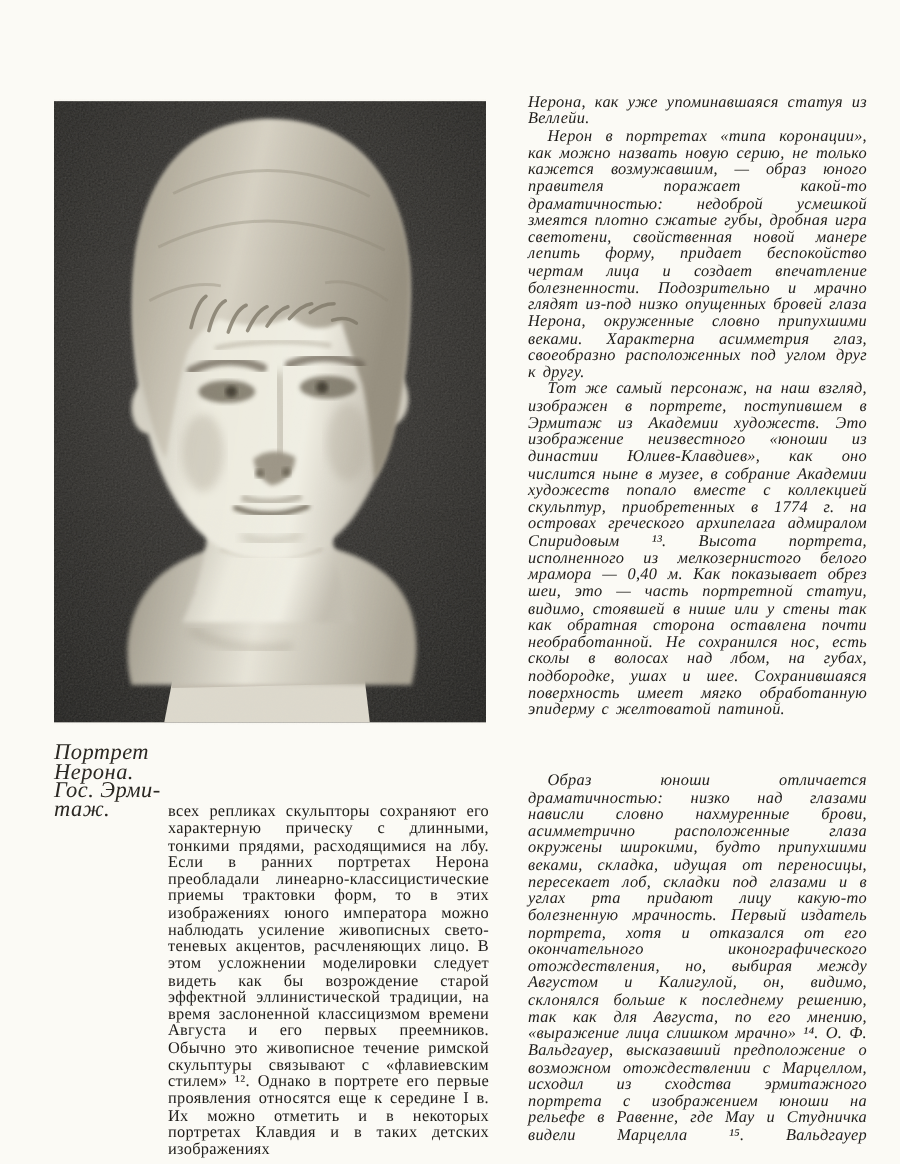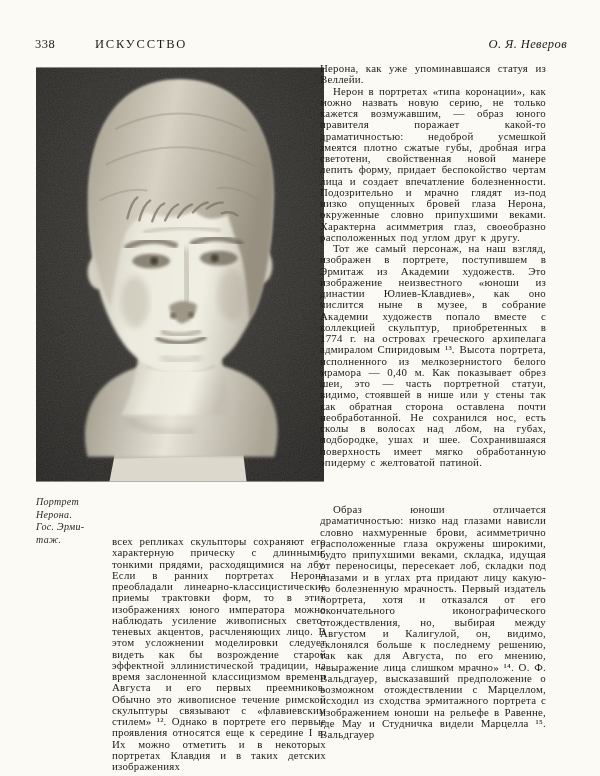--- a/index.html
+++ b/index.html
@@ -5,39 +5,34 @@
   html,body{margin:0;padding:0;background:#e8e6e0;}
   .page{position:relative;width:600px;height:776px;background:#fbfaf5;overflow:hidden;
         font-family:"Liberation Serif", serif;color:#1e1c19;}
   .header{position:absolute;top:37px;left:35px;right:33px;height:16px;font-size:12.5px;}
   .page-number{position:absolute;left:0;top:0;letter-spacing:.5px;}
   .running-title{position:absolute;left:60px;top:0;letter-spacing:1.8px;}
   .author{position:absolute;right:0;top:0;font-style:italic;letter-spacing:.4px;}
   .photo{position:absolute;left:36px;top:66px;width:288px;height:417px;margin:0;}
   .photo svg{display:block;width:100%;height:100%;}
   .caption{position:absolute;left:36px;top:496px;width:76px;font-style:italic;
-           font-size:10px;line-height:12.5px;letter-spacing:.3px;white-space:pre-line;color:#2b2823;}
+           font-size:15px;line-height:12.5px;letter-spacing:.3px;white-space:pre-line;color:#2b2823;}
   .col{position:absolute;}
   .col-left{left:112px;top:500px;width:214px;}
-  .col-right{left:320px;top:63px;width:226px;}
+  .col-right{left:352px;top:63px;width:226px;font-style:italic;}
   .col p{margin:0;font-size:10.9px;line-height:11.25px;text-align:justify;
          letter-spacing:.2px;word-spacing:1.6px;}
   .col p.indent{text-indent:13px;}
   .col p.cont{text-align-last:justify;margin-top:36px;}
 </style>
 </head>
 <body>
 
 <div class="page">
 
-  <div class="header">
-    <span class="page-number">338</span>
-    <span class="running-title">ИСКУССТВО</span>
-    <span class="author">О. Я. Неверов</span>
-  </div>
 
   <figure class="photo">
     <svg viewBox="0 0 290 417" aria-hidden="true">
       <defs>
         <radialGradient id="bgGrad" cx="50%" cy="40%" r="85%">
           <stop offset="0%" stop-color="#343230"></stop>
           <stop offset="55%" stop-color="#232220"></stop>
           <stop offset="100%" stop-color="#131312"></stop>
         </radialGradient>
         <linearGradient id="marbleGrad" x1="0" y1="0" x2="1" y2="0.25">

